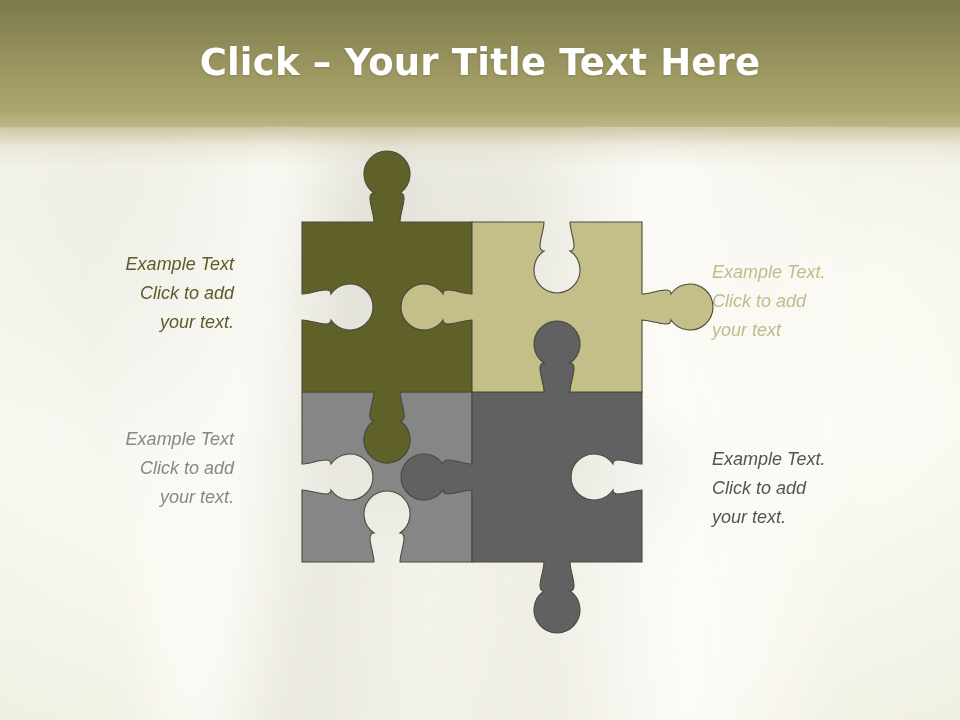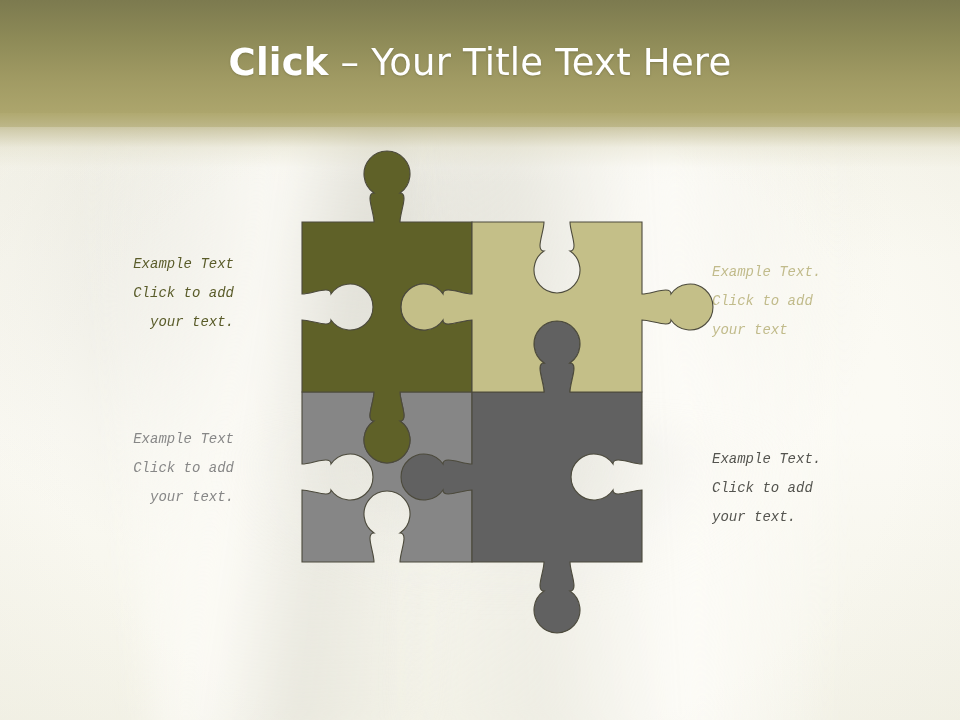--- a/index.html
+++ b/index.html
@@ -74,28 +74,28 @@
     width: 960px;
     text-align: center;
     color: #ffffff;
     font-family: "DejaVu Sans", sans-serif;
     font-size: 37px;
     letter-spacing: 0.2px;
     white-space: nowrap;
     text-shadow: 0 1px 2px rgba(60,58,30,0.25);
   }
   .slide-title .bold { font-weight: 700; }
-  .slide-title .rest { font-weight: 400; }
+  .slide-title .rest { font-weight: 700; }
 
   
   .caption {
     position: absolute;
-    font-family: Liberation Mono, monospace;
+    font-family: Liberation Sans, sans-serif;
     font-style: italic;
-    font-size: 14px;
+    font-size: 18px;
     line-height: 29px;
     white-space: pre-line;
   }
   .cap-tl {
     left: 48px; top: 250px; width: 186px;
     text-align: right;
     color: #5a5c2a;
   }
   .cap-tr {
     left: 712px; top: 258px; width: 210px;

